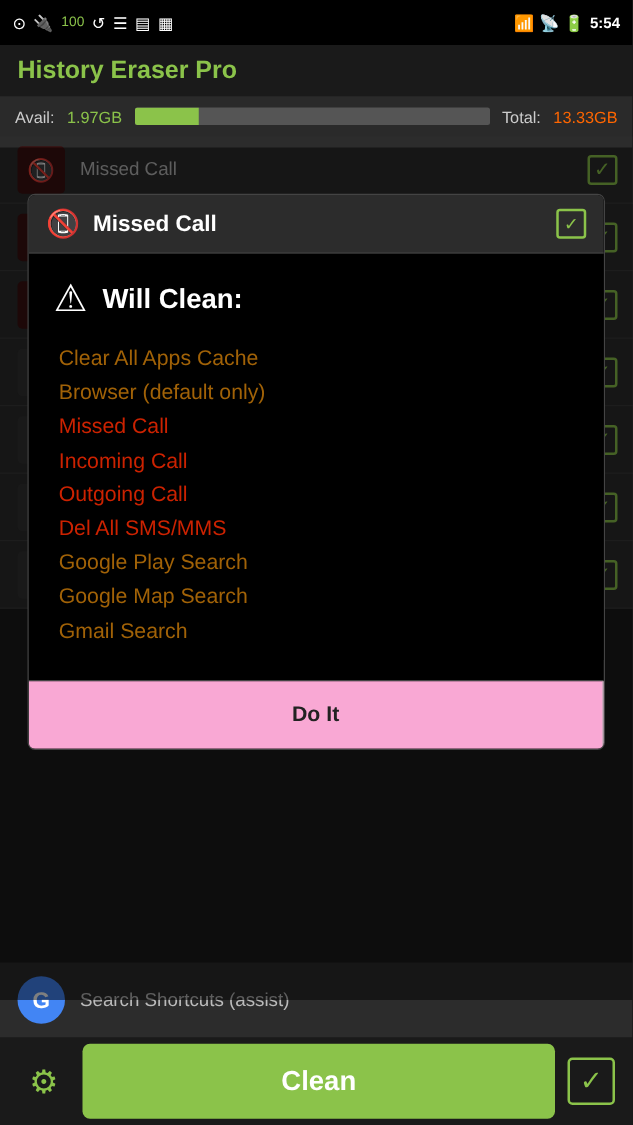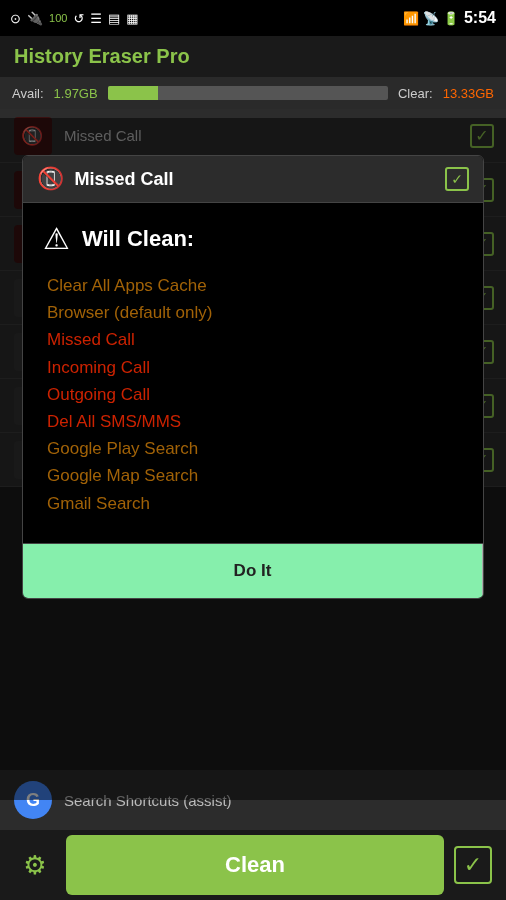--- a/index.html
+++ b/index.html
@@ -26,21 +26,21 @@
       display: flex;
       align-items: center;
       gap: 6px;
     }
     .status-icon {
       color: #fff;
       font-size: 13px;
     }
     .status-time {
       color: #fff;
-      font-size: 16px;
+      font-size: 12px;
       font-weight: bold;
     }
     .status-icons-right {
       display: flex;
       align-items: center;
       gap: 4px;
     }
 
     
     .app-header {
@@ -235,21 +235,21 @@
     .dialog-btn {
       flex: 1;
       height: 54px;
       display: flex;
       align-items: center;
       justify-content: center;
       font-size: 17px;
       font-weight: bold;
       cursor: pointer;
       border: none;
-      background: #86efac;
+      background: #f9a8d4;
       color: #222;
     }
     .dialog-btn:first-child {
       border-right: 1px solid #aaa;
     }
 
     
     .bottom-area {
       position: absolute;
       bottom: 70px;
@@ -351,21 +351,21 @@
 <div class="app-header">
   <span class="app-title">History Eraser Pro</span>
 </div>
 
 <div class="storage-bar-container">
   <span class="avail-text">Avail:</span>
   <span class="avail-value">1.97GB</span>
   <div class="progress-bar-bg">
     <div class="progress-bar-fill"></div>
   </div>
-  <span class="total-text">Clear:</span>
+  <span class="total-text">Total:</span>
   <span class="total-value">13.33GB</span>
 </div>
 
 <div class="bg-list">
   <div class="bg-list-item" style="background:#2c2c2c;">
     <div class="bg-list-item-icon" style="background:#3a1010;">
       <span style="color:#cc2200;font-size:18px;">📵</span>
     </div>
     <span class="bg-list-item-text">Missed Call</span>
     <div class="bg-checkbox">

